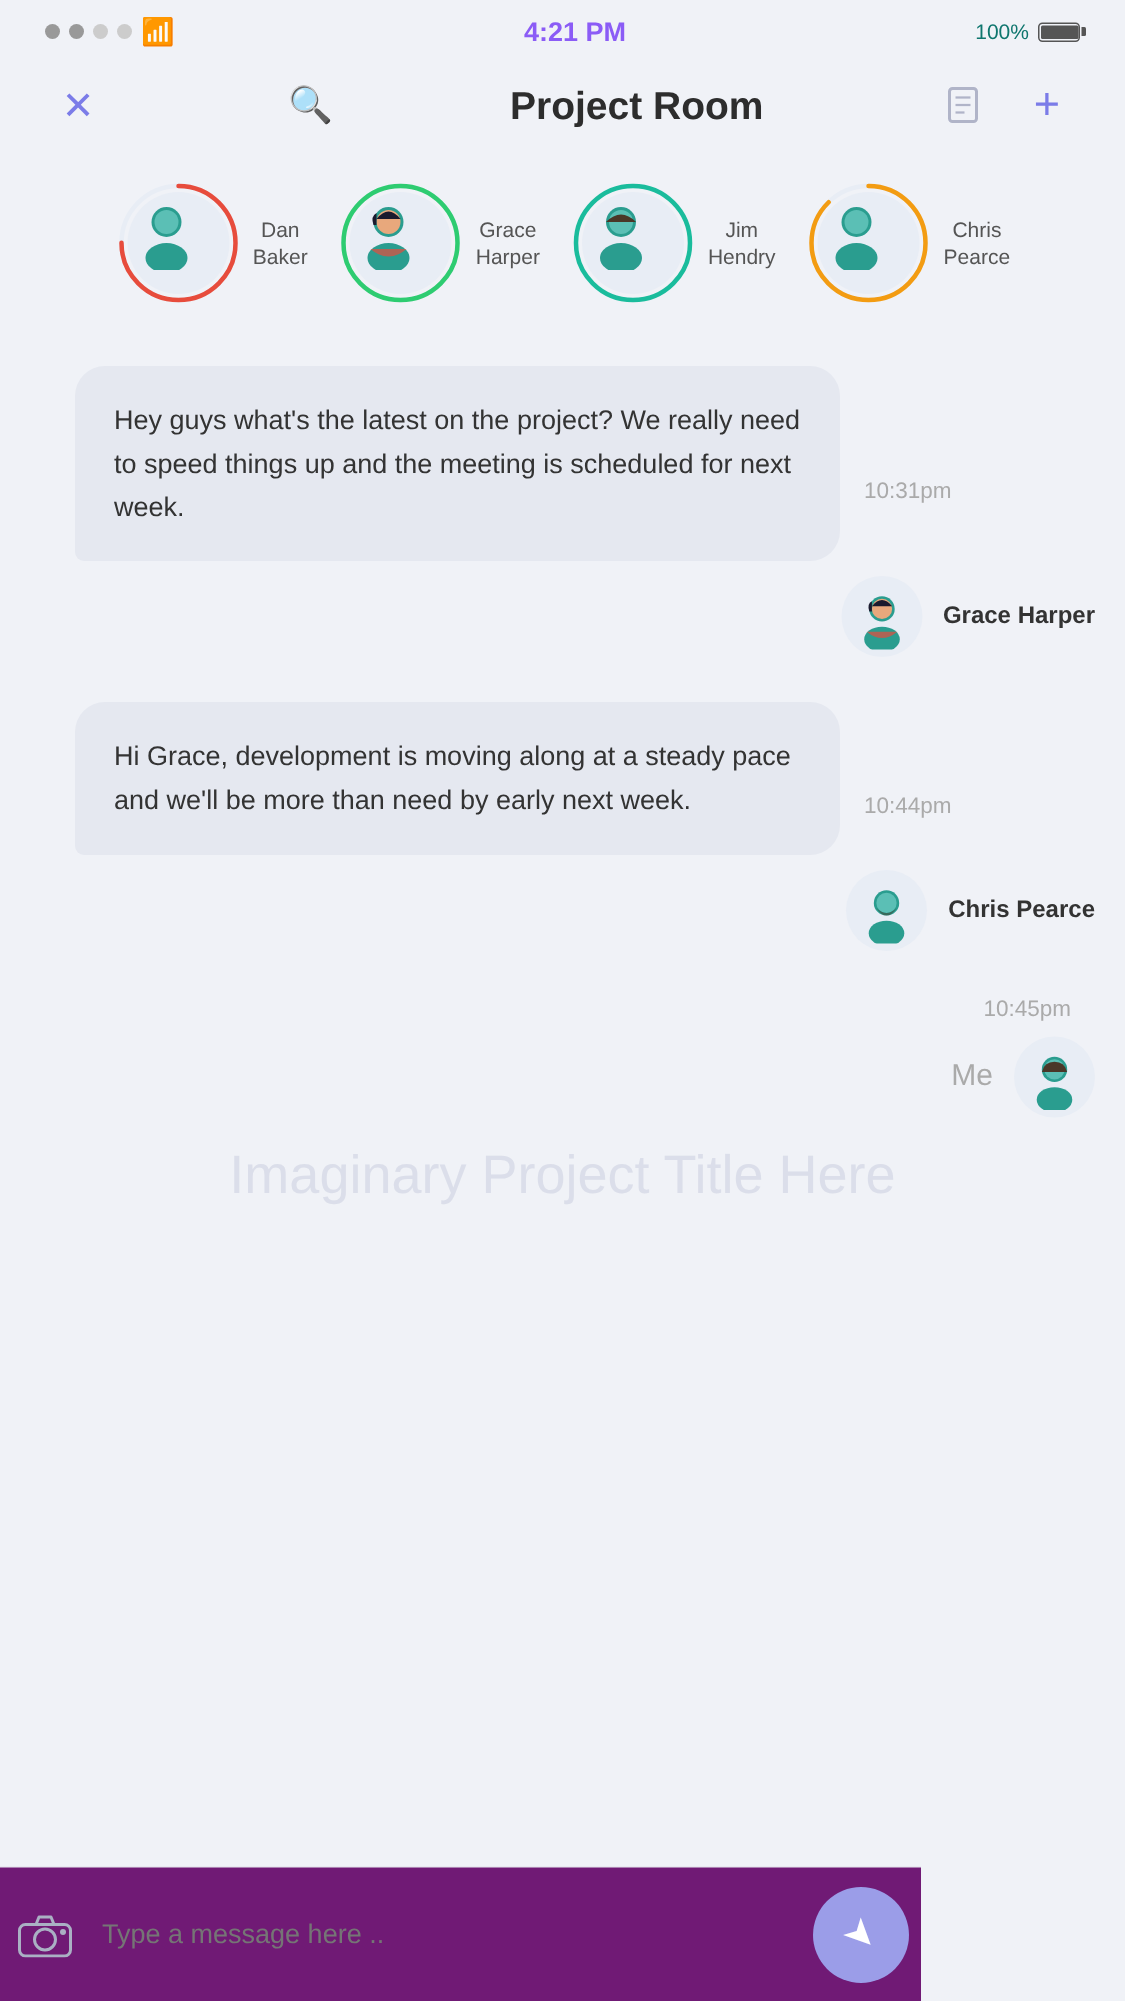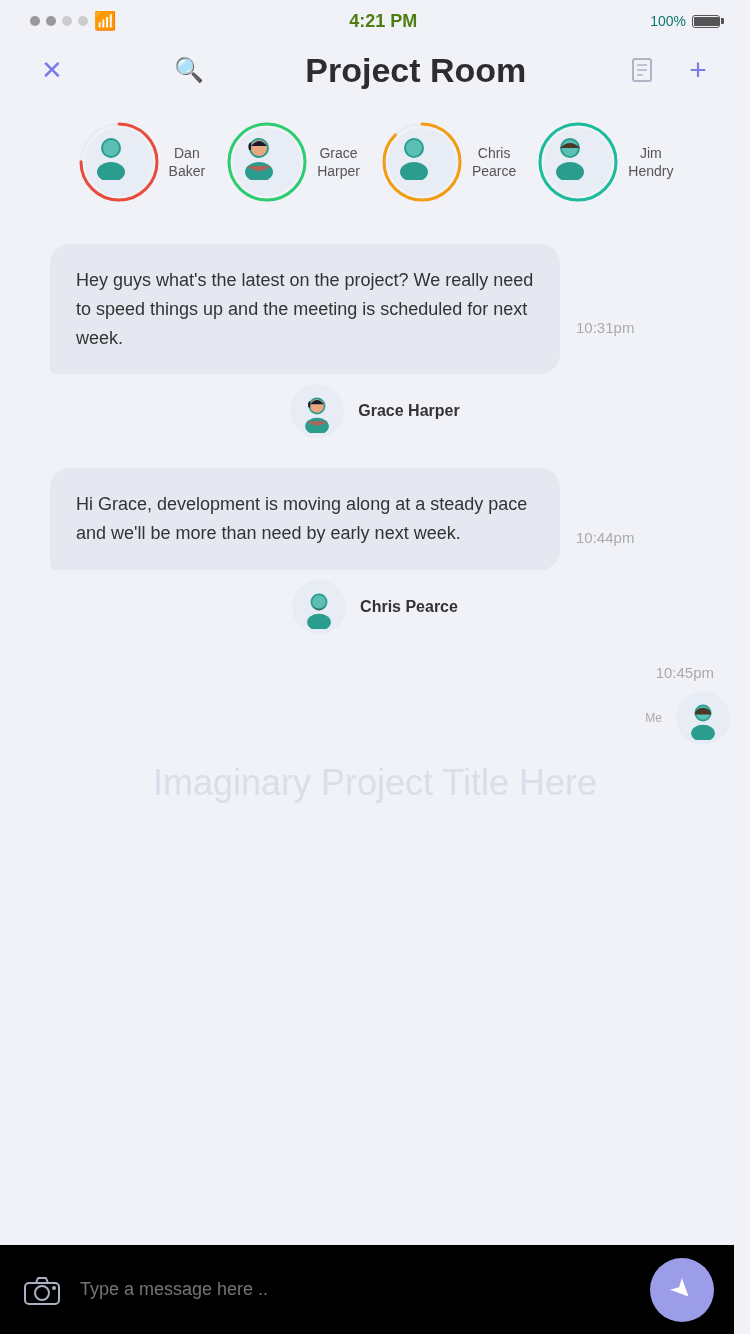--- a/index.html
+++ b/index.html
@@ -18,21 +18,21 @@
       justify-content: space-between;
       align-items: center;
       padding: 10px 30px 6px;
       background: #f0f2f7;
     }
     .status-left { display: flex; align-items: center; gap: 6px; }
     .dot { width: 10px; height: 10px; border-radius: 50%; }
     .dot-filled { background: #999; }
     .dot-empty { background: #ccc; }
     .wifi-icon { font-size: 18px; color: #555; }
-    .status-center { font-size: 18px; font-weight: 600; color: #4d7c0f; }
+    .status-center { font-size: 18px; font-weight: 600; color: #8b5cf6; }
     .status-right { display: flex; align-items: center; gap: 6px; font-size: 14px; color: #0f766e; }
     .battery-bar {
       width: 28px; height: 13px; border: 1.5px solid #555; border-radius: 3px;
       position: relative; display: inline-block;
     }
     .battery-bar::after {
       content: ''; position: absolute; right: -5px; top: 50%; transform: translateY(-50%);
       width: 3px; height: 6px; background: #555; border-radius: 0 1px 1px 0;
     }
     .battery-fill {
@@ -47,21 +47,21 @@
       justify-content: space-between;
       padding: 10px 30px 18px;
       background: #f0f2f7;
     }
     .header-icon {
       width: 44px; height: 44px;
       display: flex; align-items: center; justify-content: center;
       cursor: pointer;
     }
     .header-title {
-      font-size: 34px; font-weight: 700; color: #2d2d2d;
+      font-size: 26px; font-weight: 700; color: #2d2d2d;
     }
     .header-right { display: flex; gap: 12px; }
 
     
     .x-icon { color: #7b7ce8; font-size: 26px; font-weight: 300; }
     
     .search-icon { color: #b0b4c8; font-size: 24px; }
     
     .plus-icon { color: #7b7ce8; font-size: 30px; font-weight: 300; }
 
@@ -120,21 +120,21 @@
     
     .msg-group {
       margin-bottom: 30px;
       position: relative; z-index: 1;
     }
 
     
     .msg-received {
       display: flex;
       flex-direction: column;
-      align-items: center;
+      align-items: flex-end;
     }
     .msg-bubble-wrap {
       display: flex;
       align-items: flex-end;
       gap: 0;
       width: 100%;
     }
     .bubble-received {
       background: #e5e8f0;
       border-radius: 20px 20px 20px 6px;
@@ -200,33 +200,33 @@
       align-self: center;
     }
     .msg-sent-row {
       display: flex;
       align-items: center;
       gap: 14px;
       margin-top: 10px;
       justify-content: flex-end;
     }
     .me-label {
-      font-size: 12px; color: #aaa;
+      font-size: 20px; color: #aaa;
     }
 
     
     .input-bar {
       position: fixed;
       bottom: 0; left: 0;
-      width: 734px;
+      width: 614px;
       height: 90px;
-      background: #000000;
+      background: #701a75;
       display: flex;
       align-items: center;
-      padding: 0 20px;
+      padding: 0 8px;
       gap: 16px;
       border-top: 1px solid #e8eaf0;
       z-index: 10;
     }
     .camera-btn {
       width: 44px; height: 44px;
       display: flex; align-items: center; justify-content: center;
       flex-shrink: 0;
       cursor: pointer;
     }
@@ -331,49 +331,49 @@
         </svg>
       </div>
     </div>
     <div class="avatar-label">Grace<br>Harper</div>
   </div>
 
   <div class="avatar-item">
     <div class="avatar-ring">
       <svg width="84" height="84">
         <circle cx="42" cy="42" r="38" fill="none" stroke="#e8edf5" stroke-width="3"></circle>
+        <circle cx="42" cy="42" r="38" fill="none" stroke="#1abc9c" stroke-width="3" stroke-dasharray="239" stroke-dashoffset="0" stroke-linecap="round" transform="rotate(-90 42 42)"></circle>
+      </svg>
+      <div class="avatar-img">
+        <svg class="person-svg" viewBox="0 0 52 52" fill="none">
+          <circle cx="26" cy="20" r="10" fill="#2a9d8f"></circle>
+          <ellipse cx="26" cy="44" rx="14" ry="10" fill="#2a9d8f"></ellipse>
+          <circle cx="26" cy="20" r="8" fill="#5bbfb5"></circle>
+          <path d="M16 20 Q26 10 36 20" fill="#4a3728"></path>
+        </svg>
+      </div>
+    </div>
+    <div class="avatar-label">Jim<br>Hendry</div>
+  </div>
+
+  <div class="avatar-item">
+    <div class="avatar-ring">
+      <svg width="84" height="84">
+        <circle cx="42" cy="42" r="38" fill="none" stroke="#e8edf5" stroke-width="3"></circle>
         <circle cx="42" cy="42" r="38" fill="none" stroke="#f39c12" stroke-width="3" stroke-dasharray="239" stroke-dashoffset="30" stroke-linecap="round" transform="rotate(-90 42 42)"></circle>
       </svg>
       <div class="avatar-img">
         <svg class="person-svg" viewBox="0 0 52 52" fill="none">
           <circle cx="26" cy="20" r="10" fill="#2a9d8f"></circle>
           <ellipse cx="26" cy="44" rx="14" ry="10" fill="#2a9d8f"></ellipse>
           <circle cx="26" cy="20" r="8" fill="#5bbfb5"></circle>
         </svg>
       </div>
     </div>
     <div class="avatar-label">Chris<br>Pearce</div>
-  </div>
-
-  <div class="avatar-item">
-    <div class="avatar-ring">
-      <svg width="84" height="84">
-        <circle cx="42" cy="42" r="38" fill="none" stroke="#e8edf5" stroke-width="3"></circle>
-        <circle cx="42" cy="42" r="38" fill="none" stroke="#1abc9c" stroke-width="3" stroke-dasharray="239" stroke-dashoffset="0" stroke-linecap="round" transform="rotate(-90 42 42)"></circle>
-      </svg>
-      <div class="avatar-img">
-        <svg class="person-svg" viewBox="0 0 52 52" fill="none">
-          <circle cx="26" cy="20" r="10" fill="#2a9d8f"></circle>
-          <ellipse cx="26" cy="44" rx="14" ry="10" fill="#2a9d8f"></ellipse>
-          <circle cx="26" cy="20" r="8" fill="#5bbfb5"></circle>
-          <path d="M16 20 Q26 10 36 20" fill="#4a3728"></path>
-        </svg>
-      </div>
-    </div>
-    <div class="avatar-label">Jim<br>Hendry</div>
   </div>
 
 </div>
 
 <div class="chat-area">
 
   <div class="watermark">Imaginary Project Title Here</div>
 
   <div class="msg-group msg-received">
     <div class="msg-bubble-wrap">

